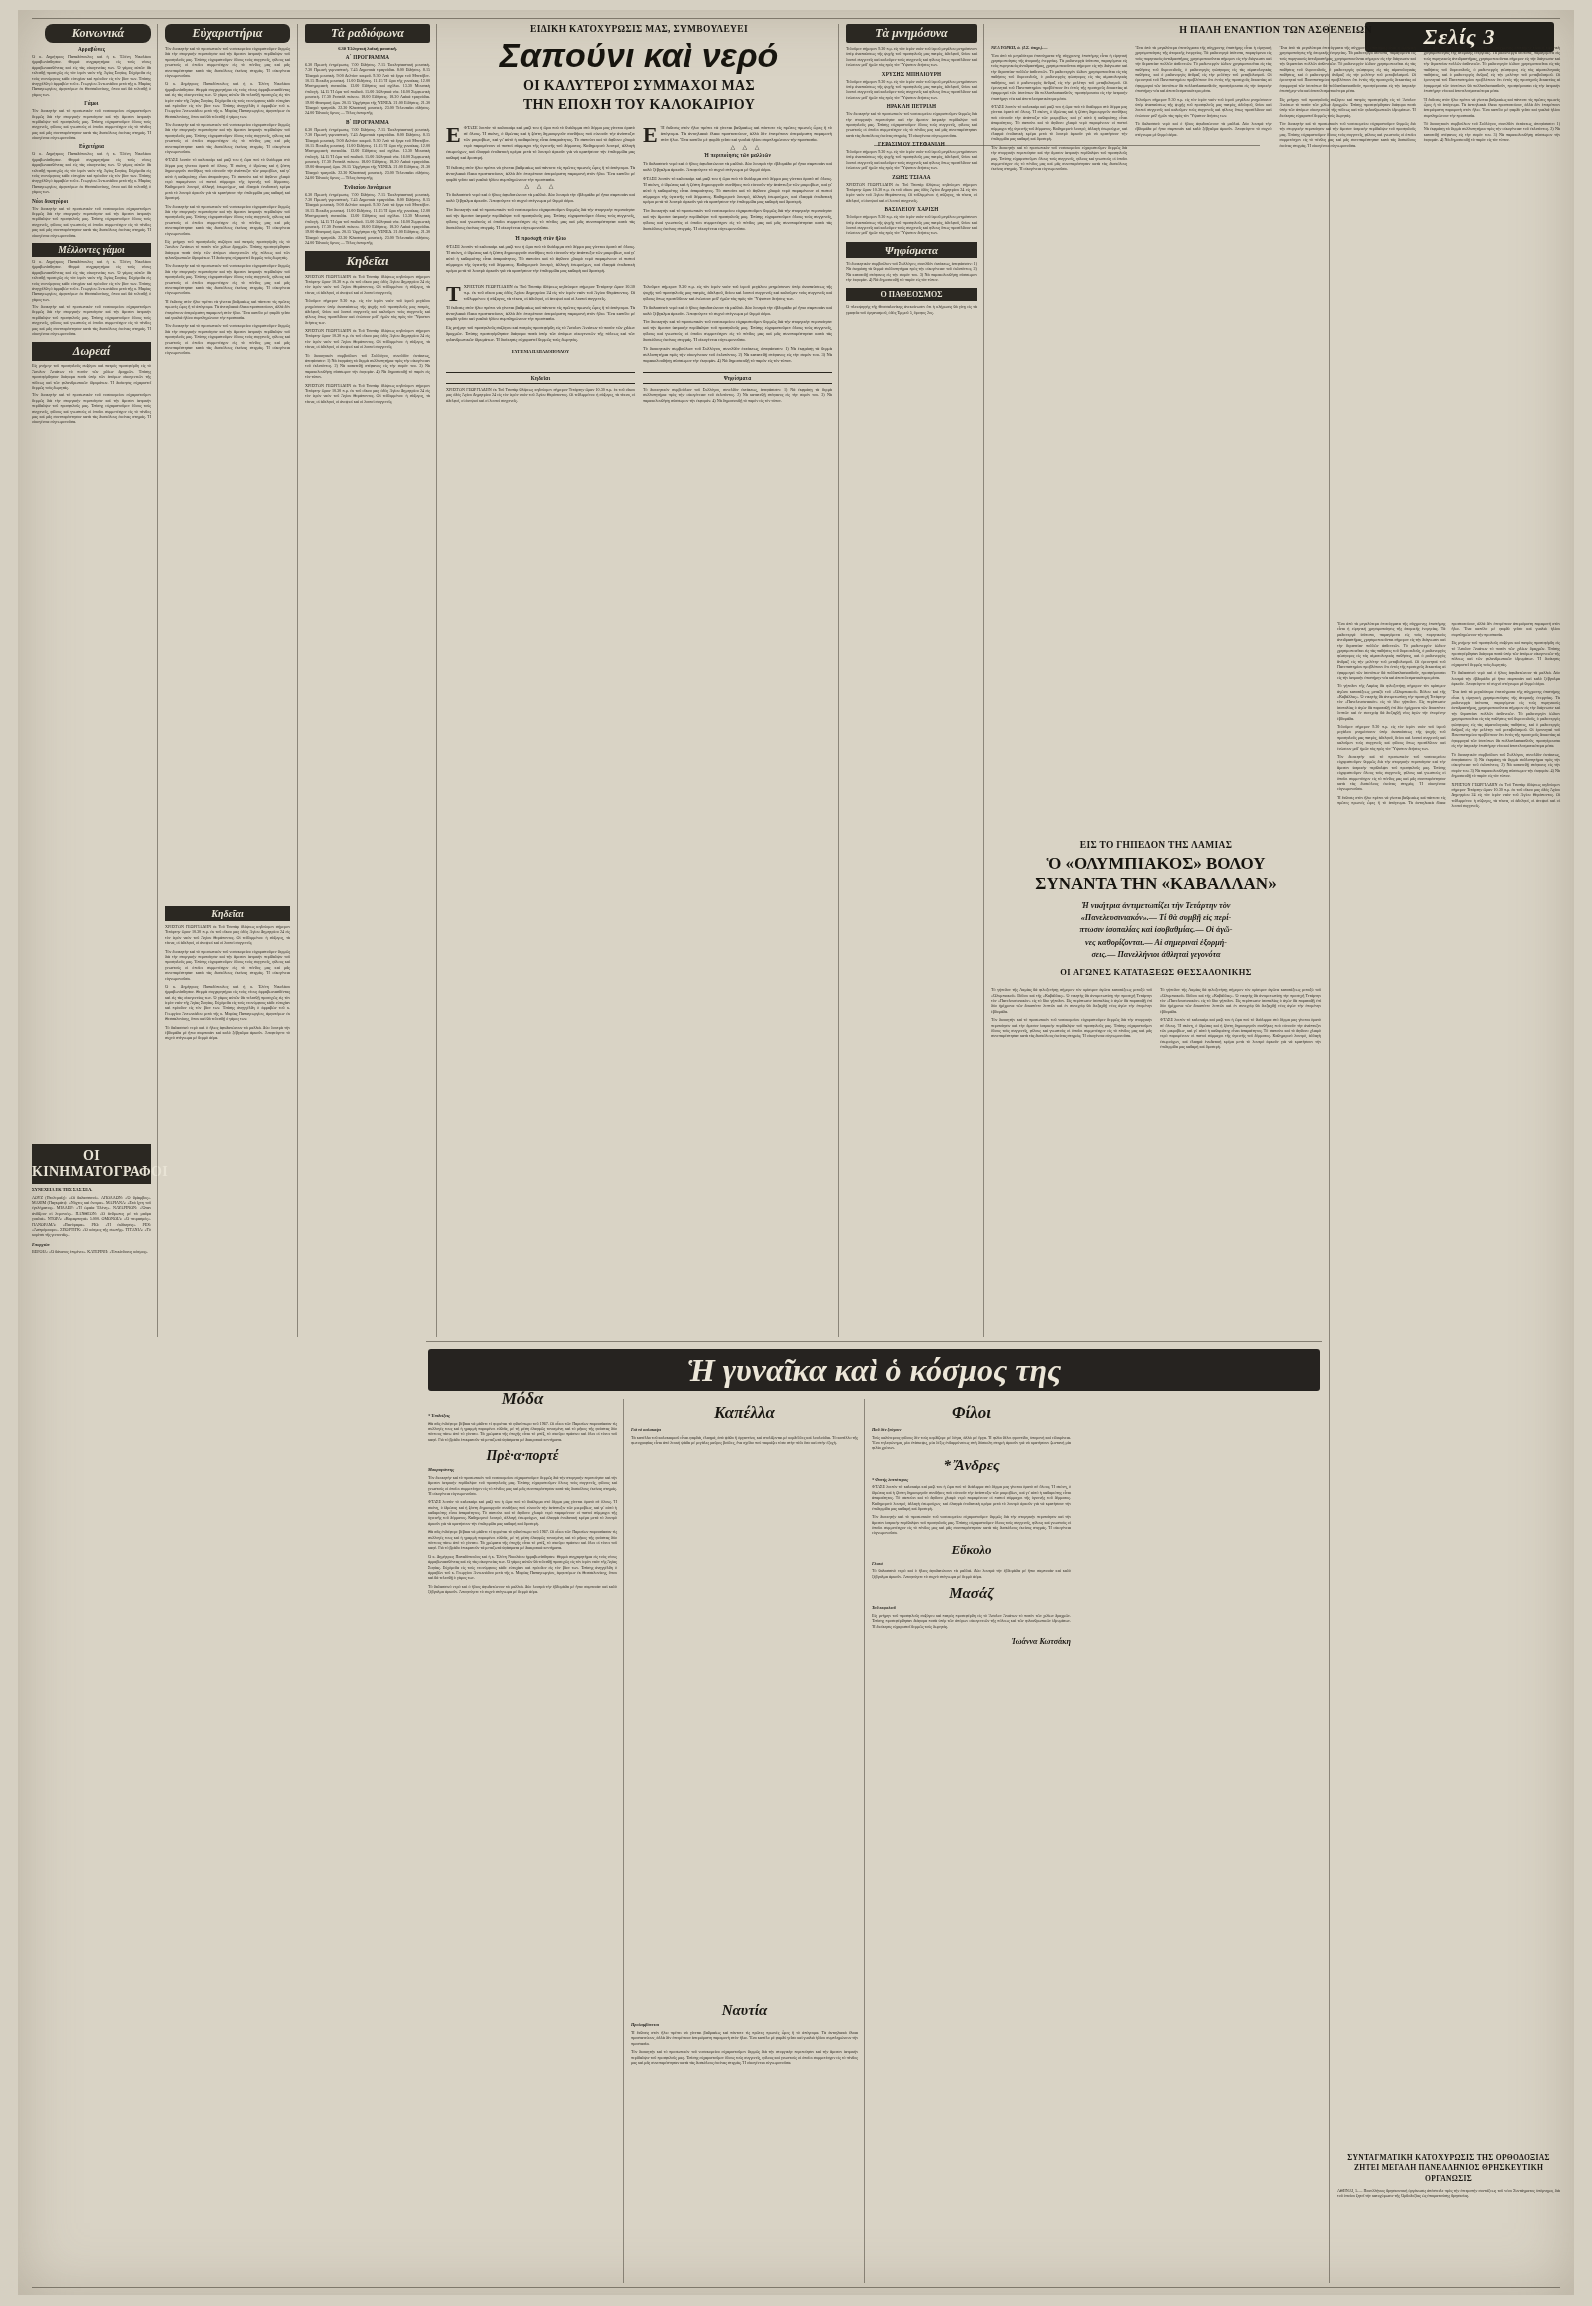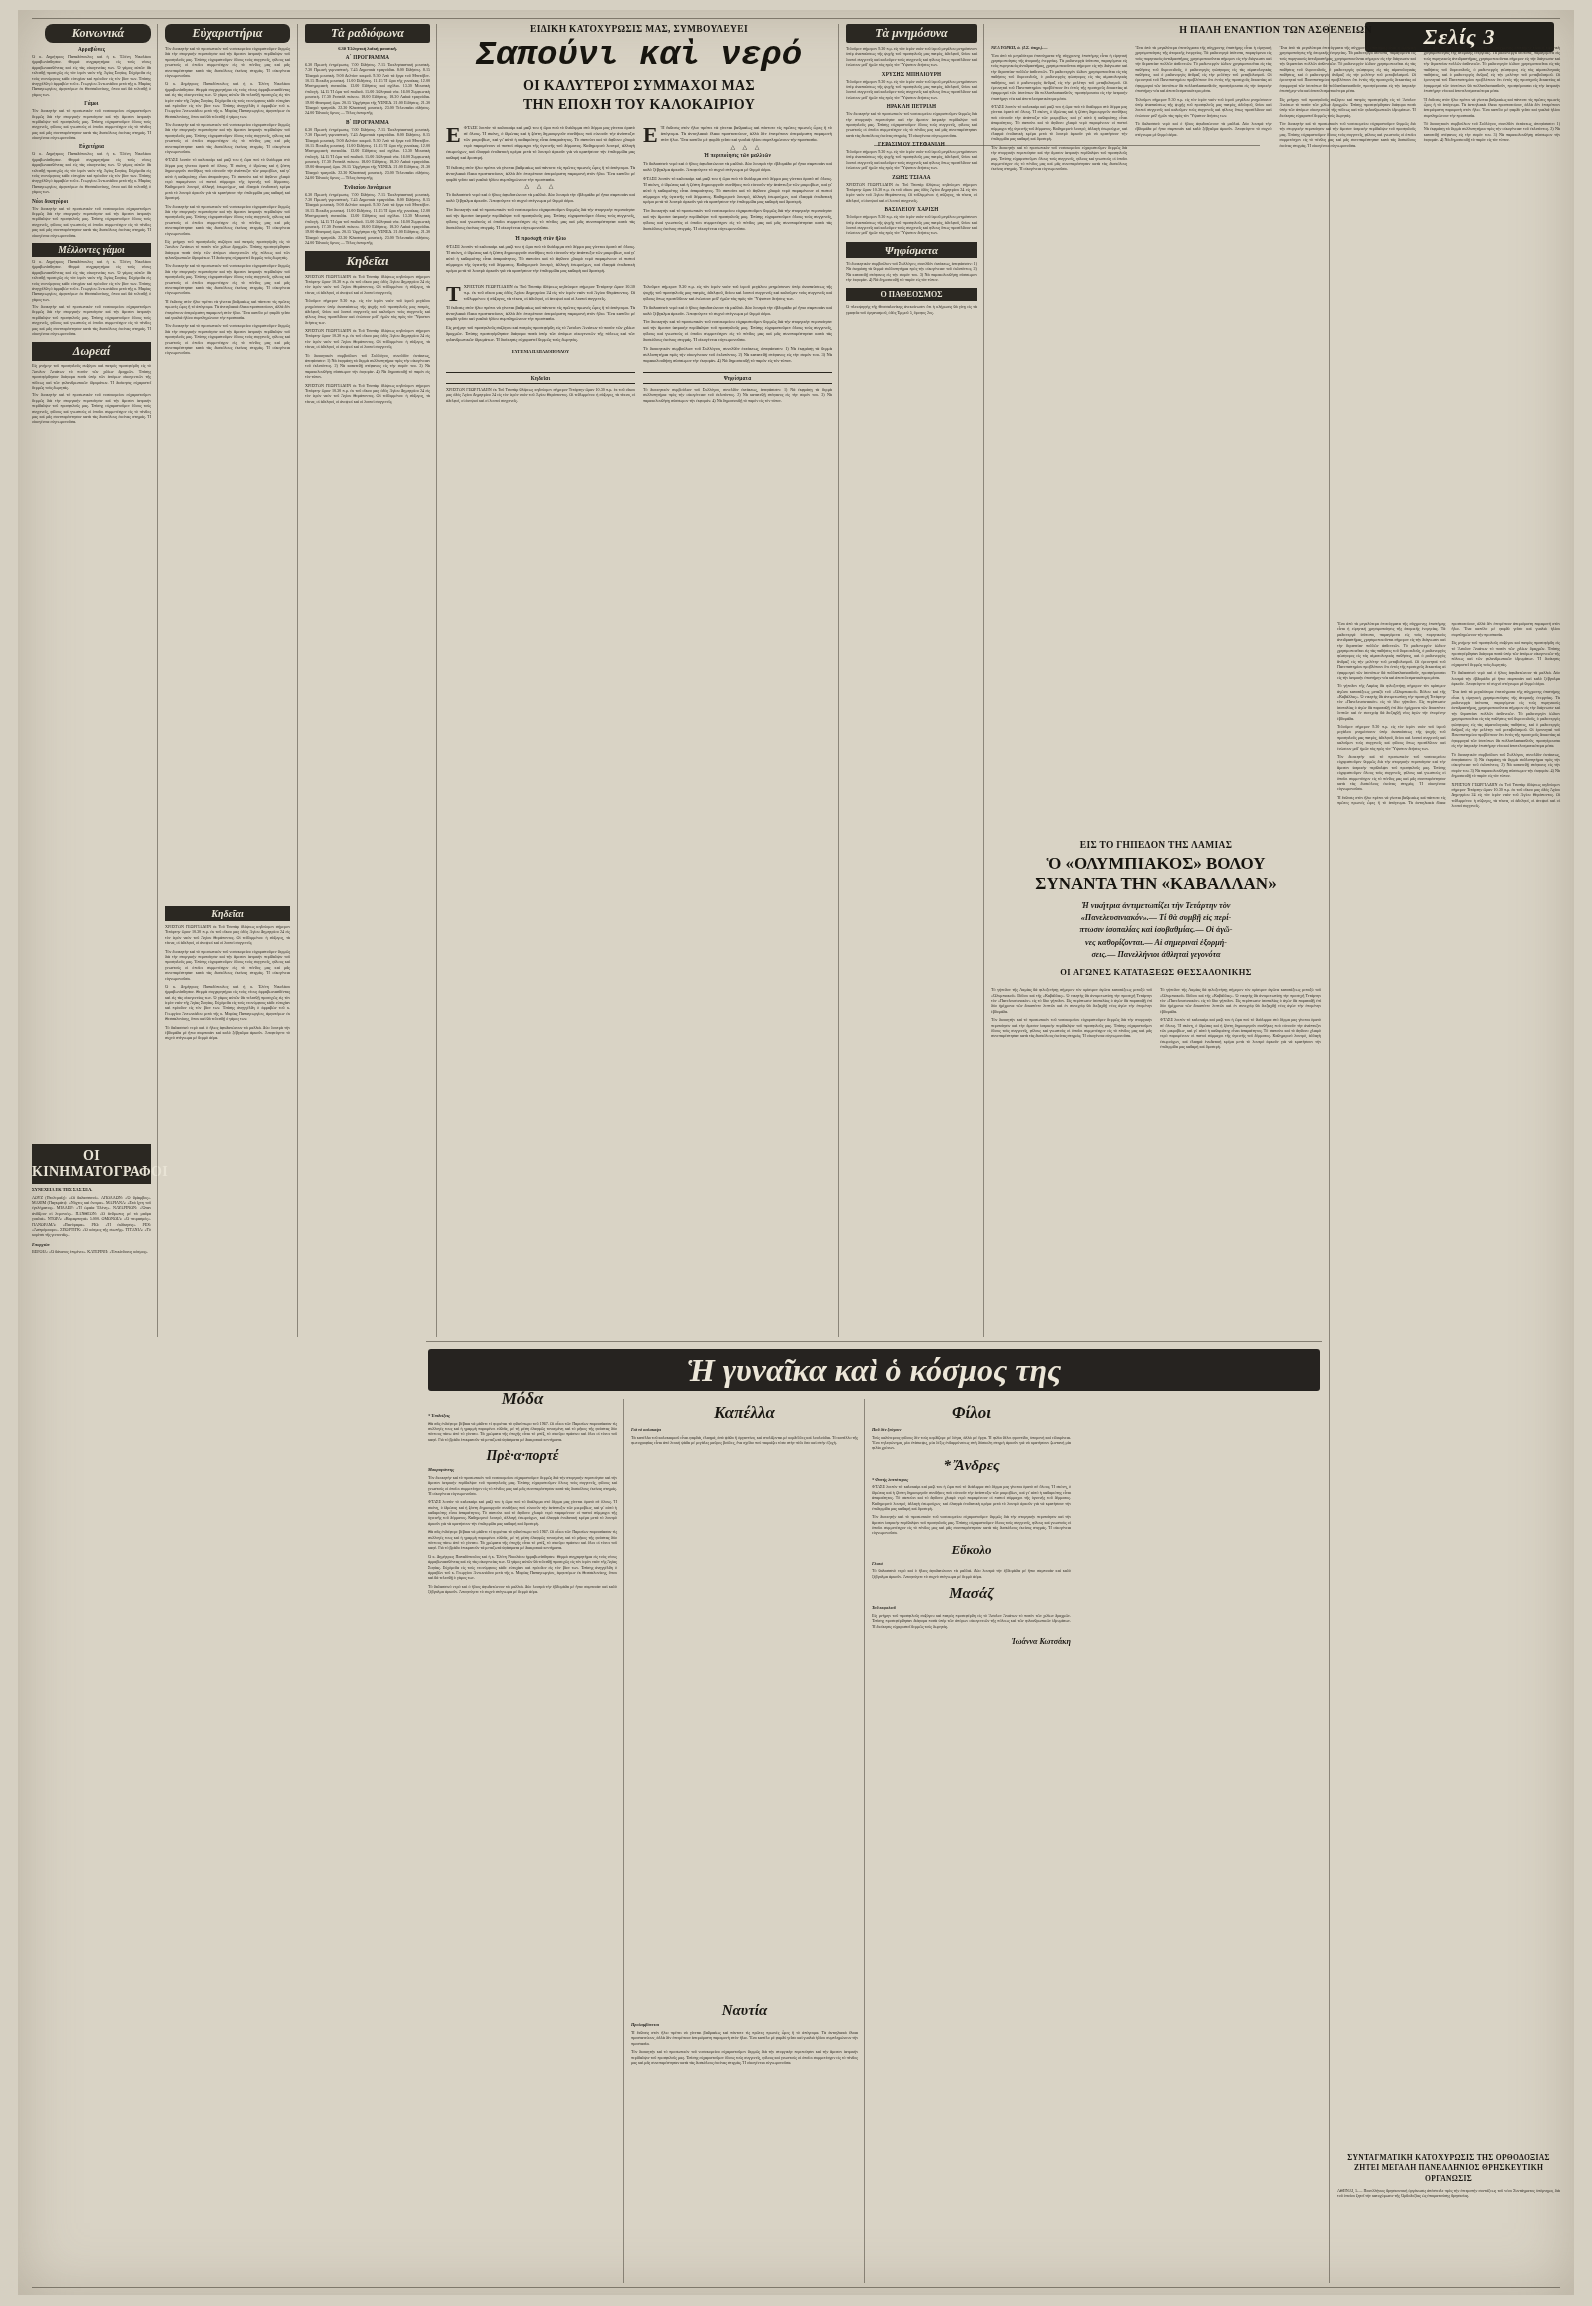--- a/index.html
+++ b/index.html
@@ -2,21 +2,21 @@
 <html><head>
 <meta charset="utf-8">
 <style>
   html,body{margin:0;padding:0;background:#cfc9bb;}
   body{width:1592px;height:2306px;font-family:"Liberation Serif",serif;color:#1a1814;}
   .page{position:relative;width:1592px;height:2306px;background:#d6d0c2;overflow:hidden;}
   .paper{position:absolute;left:18px;top:10px;width:1556px;height:2285px;background:#d9d3c5;
          box-shadow:inset 0 0 60px rgba(120,110,90,.35);}
   
   .col{position:absolute;}
-  .hdr-script{font-family:Liberation Mono, monospace;font-style:italic;font-weight:bold;
+  .hdr-script{font-family:Liberation Sans, sans-serif;font-style:italic;font-weight:bold;
               text-align:center;color:#17150f;}
   .band{background:#2b2822;color:#e8e3d5;text-align:center;font-weight:bold;}
   .tiny{font-size:4.1px;line-height:1.32;text-align:justify;color:#2a261f;
         -webkit-hyphens:auto;hyphens:auto;}
   .tiny2{font-size:4.4px;line-height:1.35;text-align:justify;color:#26221c;}
   .sub{font-size:5.2px;font-weight:bold;text-align:center;letter-spacing:0.2px;}
   .center{text-align:center;}
   .ital{font-style:italic;}
   .boxline{border-top:1px solid #2a271f;border-bottom:1px solid #2a271f;}
   .vline{position:absolute;width:1px;background:#4b463a;opacity:.55;}

